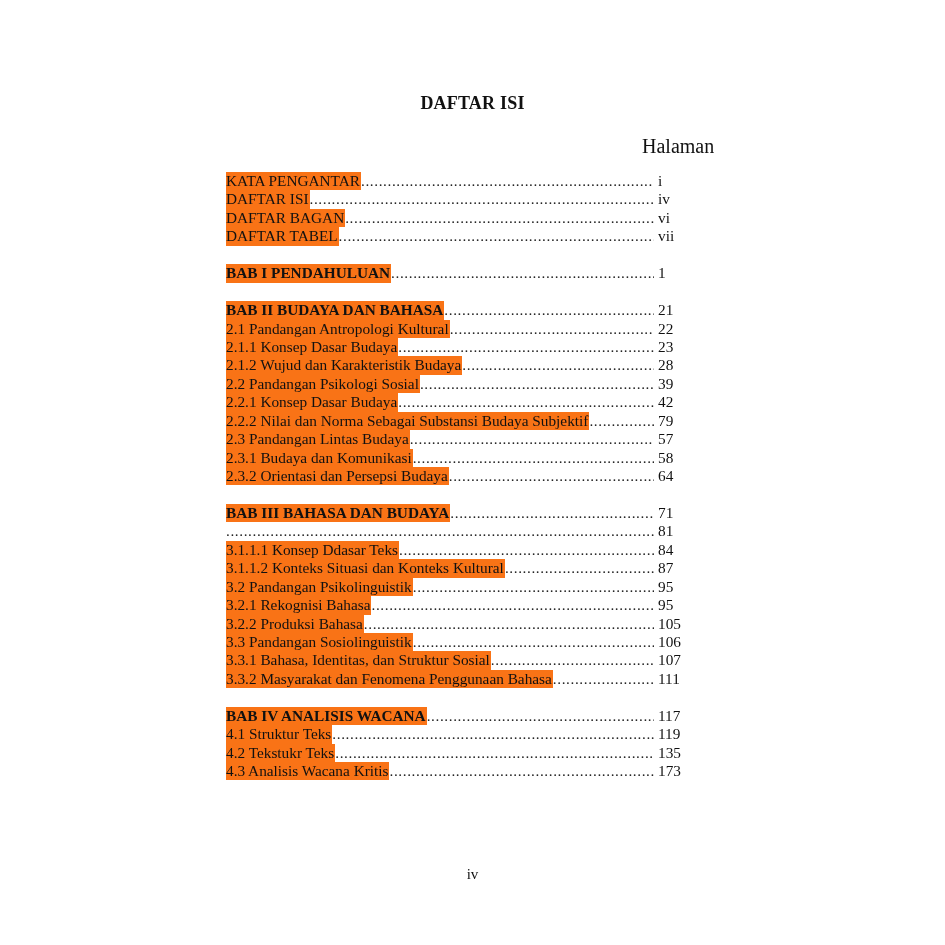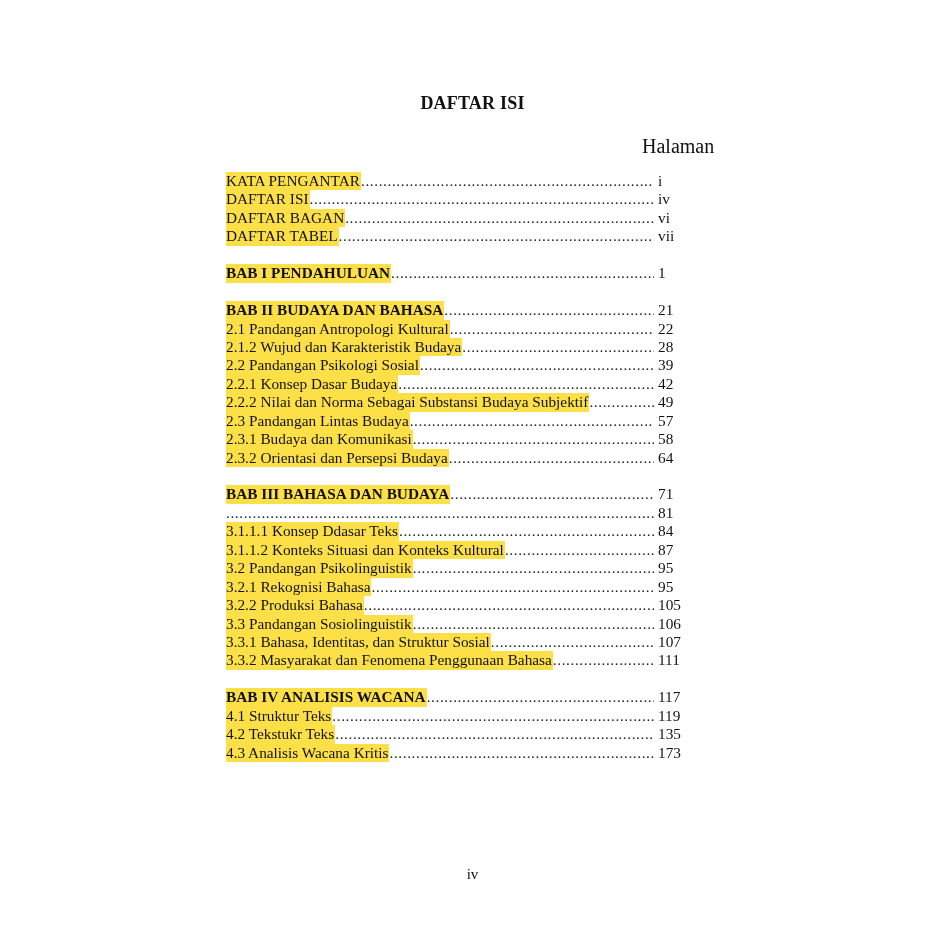--- a/index.html
+++ b/index.html
@@ -4,21 +4,21 @@
 <style>
   html, body { margin: 0; padding: 0; background: #ffffff; }
   body { width: 945px; height: 945px; position: relative; overflow: hidden;
          font-family: "Liberation Serif", "DejaVu Serif", serif; color: #111; }
   .title { position: absolute; left: 0; width: 945px; top: 93px; text-align: center;
            font-weight: bold; font-size: 18px; letter-spacing: 0.2px; }
   .halaman { position: absolute; left: 642px; top: 135px; font-size: 20px; }
   .toc { position: absolute; left: 226px; top: 172px; width: 462px; }
   .row { position: relative; height: 18.45px; line-height: 18.45px; font-size: 15.3px;
          display: flex; white-space: nowrap; }
-  .row .label { flex: 0 0 auto; background: #fde047; padding-right: 1px; }
+  .row .label { flex: 0 0 auto; background: #f97316; padding-right: 1px; }
   .row .label.bold { font-weight: bold; }
   .row .dots { flex: 1 1 auto; overflow: hidden; color: #222; letter-spacing: 0.6px; }
   .row .dots::before { content: "................................................................................................................................................................................................"; }
   .row .page { flex: 0 0 auto; width: 30px; padding-left: 4px; text-align: left; }
   .gap { height: 18.45px; }
   .footer-page { position: absolute; left: 0; width: 945px; top: 866px; text-align: center; font-size: 15px; }
 </style>
 </head>
 <body>
 
@@ -58,38 +58,43 @@
         <span class="label bold">BAB II BUDAYA DAN BAHASA</span>
         <span class="dots"></span>
         <span class="page">21</span>
       </div>
       <div class="row">
         <span class="label">2.1 Pandangan Antropologi Kultural</span>
         <span class="dots"></span>
         <span class="page">22</span>
       </div>
       <div class="row">
+        <span class="label">2.1.1 Konsep Dasar Budaya</span>
+        <span class="dots"></span>
+        <span class="page">23</span>
+      </div>
+      <div class="row">
         <span class="label">2.1.2 Wujud dan Karakteristik Budaya</span>
         <span class="dots"></span>
         <span class="page">28</span>
       </div>
       <div class="row">
         <span class="label">2.2 Pandangan Psikologi Sosial</span>
         <span class="dots"></span>
         <span class="page">39</span>
       </div>
       <div class="row">
         <span class="label">2.2.1 Konsep Dasar Budaya</span>
         <span class="dots"></span>
         <span class="page">42</span>
       </div>
       <div class="row">
         <span class="label">2.2.2 Nilai dan Norma Sebagai Substansi Budaya Subjektif</span>
         <span class="dots"></span>
-        <span class="page">49</span>
+        <span class="page">79</span>
       </div>
       <div class="row">
         <span class="label">2.3 Pandangan Lintas Budaya</span>
         <span class="dots"></span>
         <span class="page">57</span>
       </div>
       <div class="row">
         <span class="label">2.3.1 Budaya dan Komunikasi</span>
         <span class="dots"></span>
         <span class="page">58</span>

